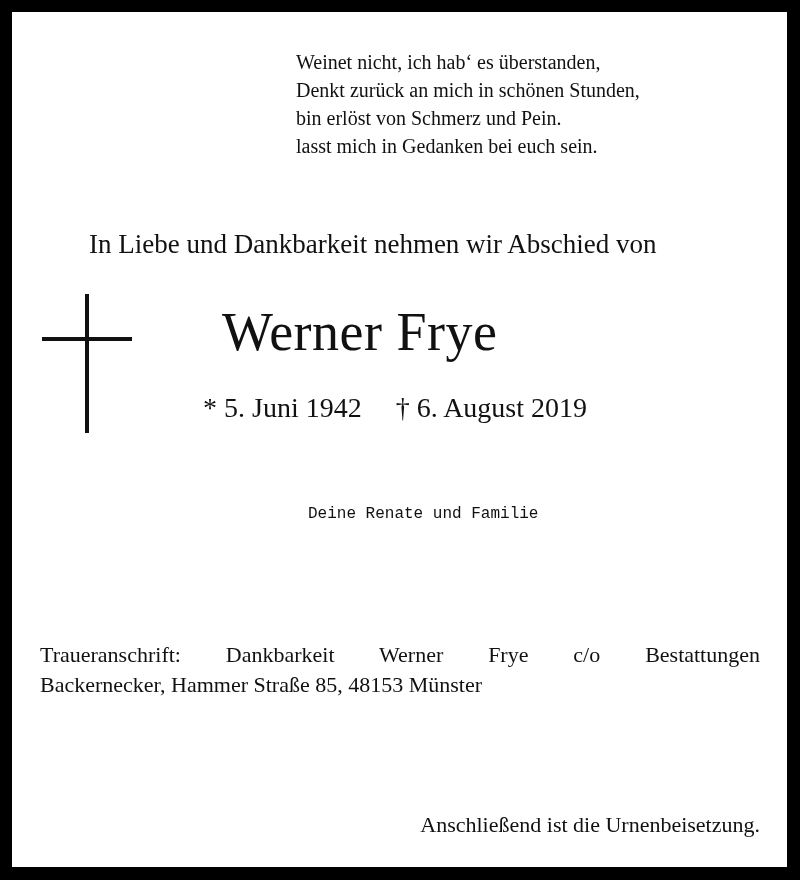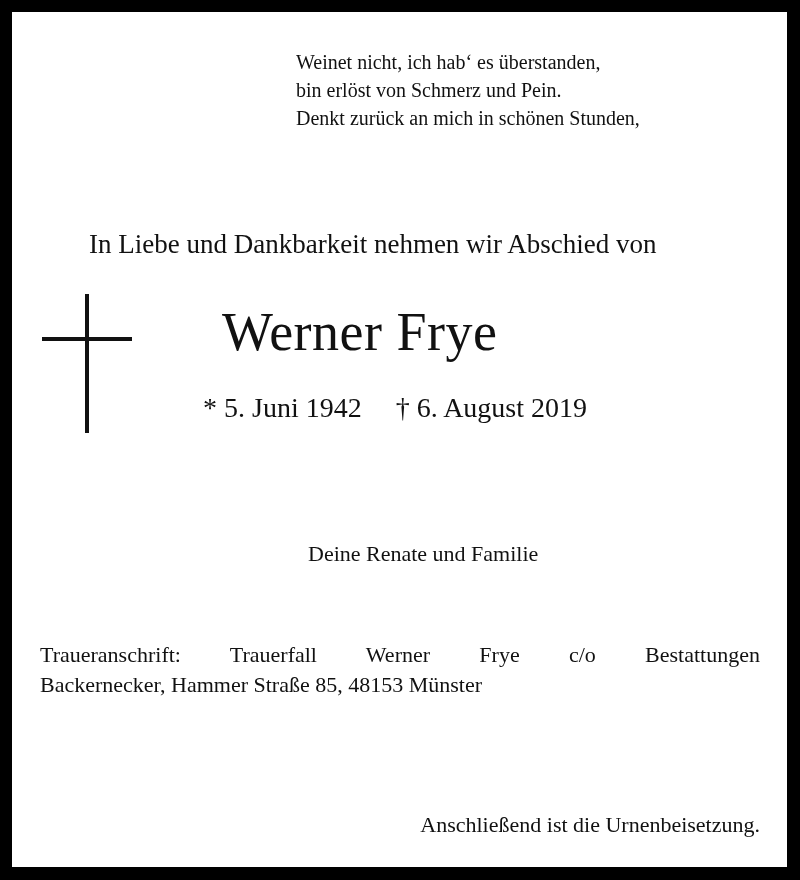--- a/index.html
+++ b/index.html
@@ -6,56 +6,57 @@
   body { width:800px; height:880px; background:#000; position:relative; overflow:hidden;
          font-family:"Liberation Serif", "DejaVu Serif", serif; color:#111; }
   .card { position:absolute; left:12px; top:12px; width:775px; height:855px; background:#fff; }
   .abs { position:absolute; white-space:nowrap; }
   .poem { left:296px; top:48px; font-size:20px; line-height:28px; }
   .poem div { height:28px; }
   .intro { left:89px; top:229px; font-size:27px; }
   .name { left:222px; top:296px; font-size:54px; line-height:72px; letter-spacing:0.5px; }
   .dates { left:203px; top:392px; font-size:28px; }
   .dates span.gap { display:inline-block; width:34px; }
-  .family { left:308px; top:541px; font-size:22px; }
+  .family { left:308px; top:505px; font-size:16px;font-family:Liberation Mono, monospace; }
   .para { left:40px; width:720px; font-size:22px; line-height:30px; white-space:normal; }
   .addr { top:640px; text-align:justify; }
   .addr .l1 { text-align:justify; text-align-last:justify; display:block; width:720px; }
   .ceremony { top:734px; }
   .after { top:810px;text-align:right; }
   .cross-v { position:absolute; left:85px; top:294px; width:4px; height:139px; background:#111; }
   .cross-h { position:absolute; left:42px; top:337px; width:90px; height:4px; background:#111; }
 </style>
 </head>
 <body>
 
 <div class="card"></div>
 
 <div class="abs poem">
   <div>Weinet nicht, ich hab‘ es überstanden,</div>
+  <div>Denkt zurück an mich in schönen Stunden,</div>
   <div>bin erlöst von Schmerz und Pein.</div>
-  <div>Denkt zurück an mich in schönen Stunden,</div>
+  <div>lasst mich in Gedanken bei euch sein.</div>
 </div>
 
 <div class="abs intro">In Liebe und Dankbarkeit nehmen wir Abschied von</div>
 
 <div>
   <div class="cross-v"></div>
   <div class="cross-h"></div>
 </div>
 
 <div class="abs name">Werner Frye</div>
 
 <div class="abs dates">
   <span>* 5. Juni 1942</span><span class="gap"></span><span>† 6. August 2019</span>
 </div>
 
 <div class="abs family">Deine Renate und Familie</div>
 
 <div class="abs para addr">
-  <span class="l1">Traueranschrift: Trauerfall Werner Frye c/o Bestattungen</span>
+  <span class="l1">Traueranschrift: Dankbarkeit Werner Frye c/o Bestattungen</span>
   <span>Backernecker, Hammer Straße 85, 48153 Münster</span>
 </div>
 
 <div class="abs para ceremony">
 </div>
 
 <div class="abs para after">Anschließend ist die Urnenbeisetzung.</div>
 
 </body></html>

